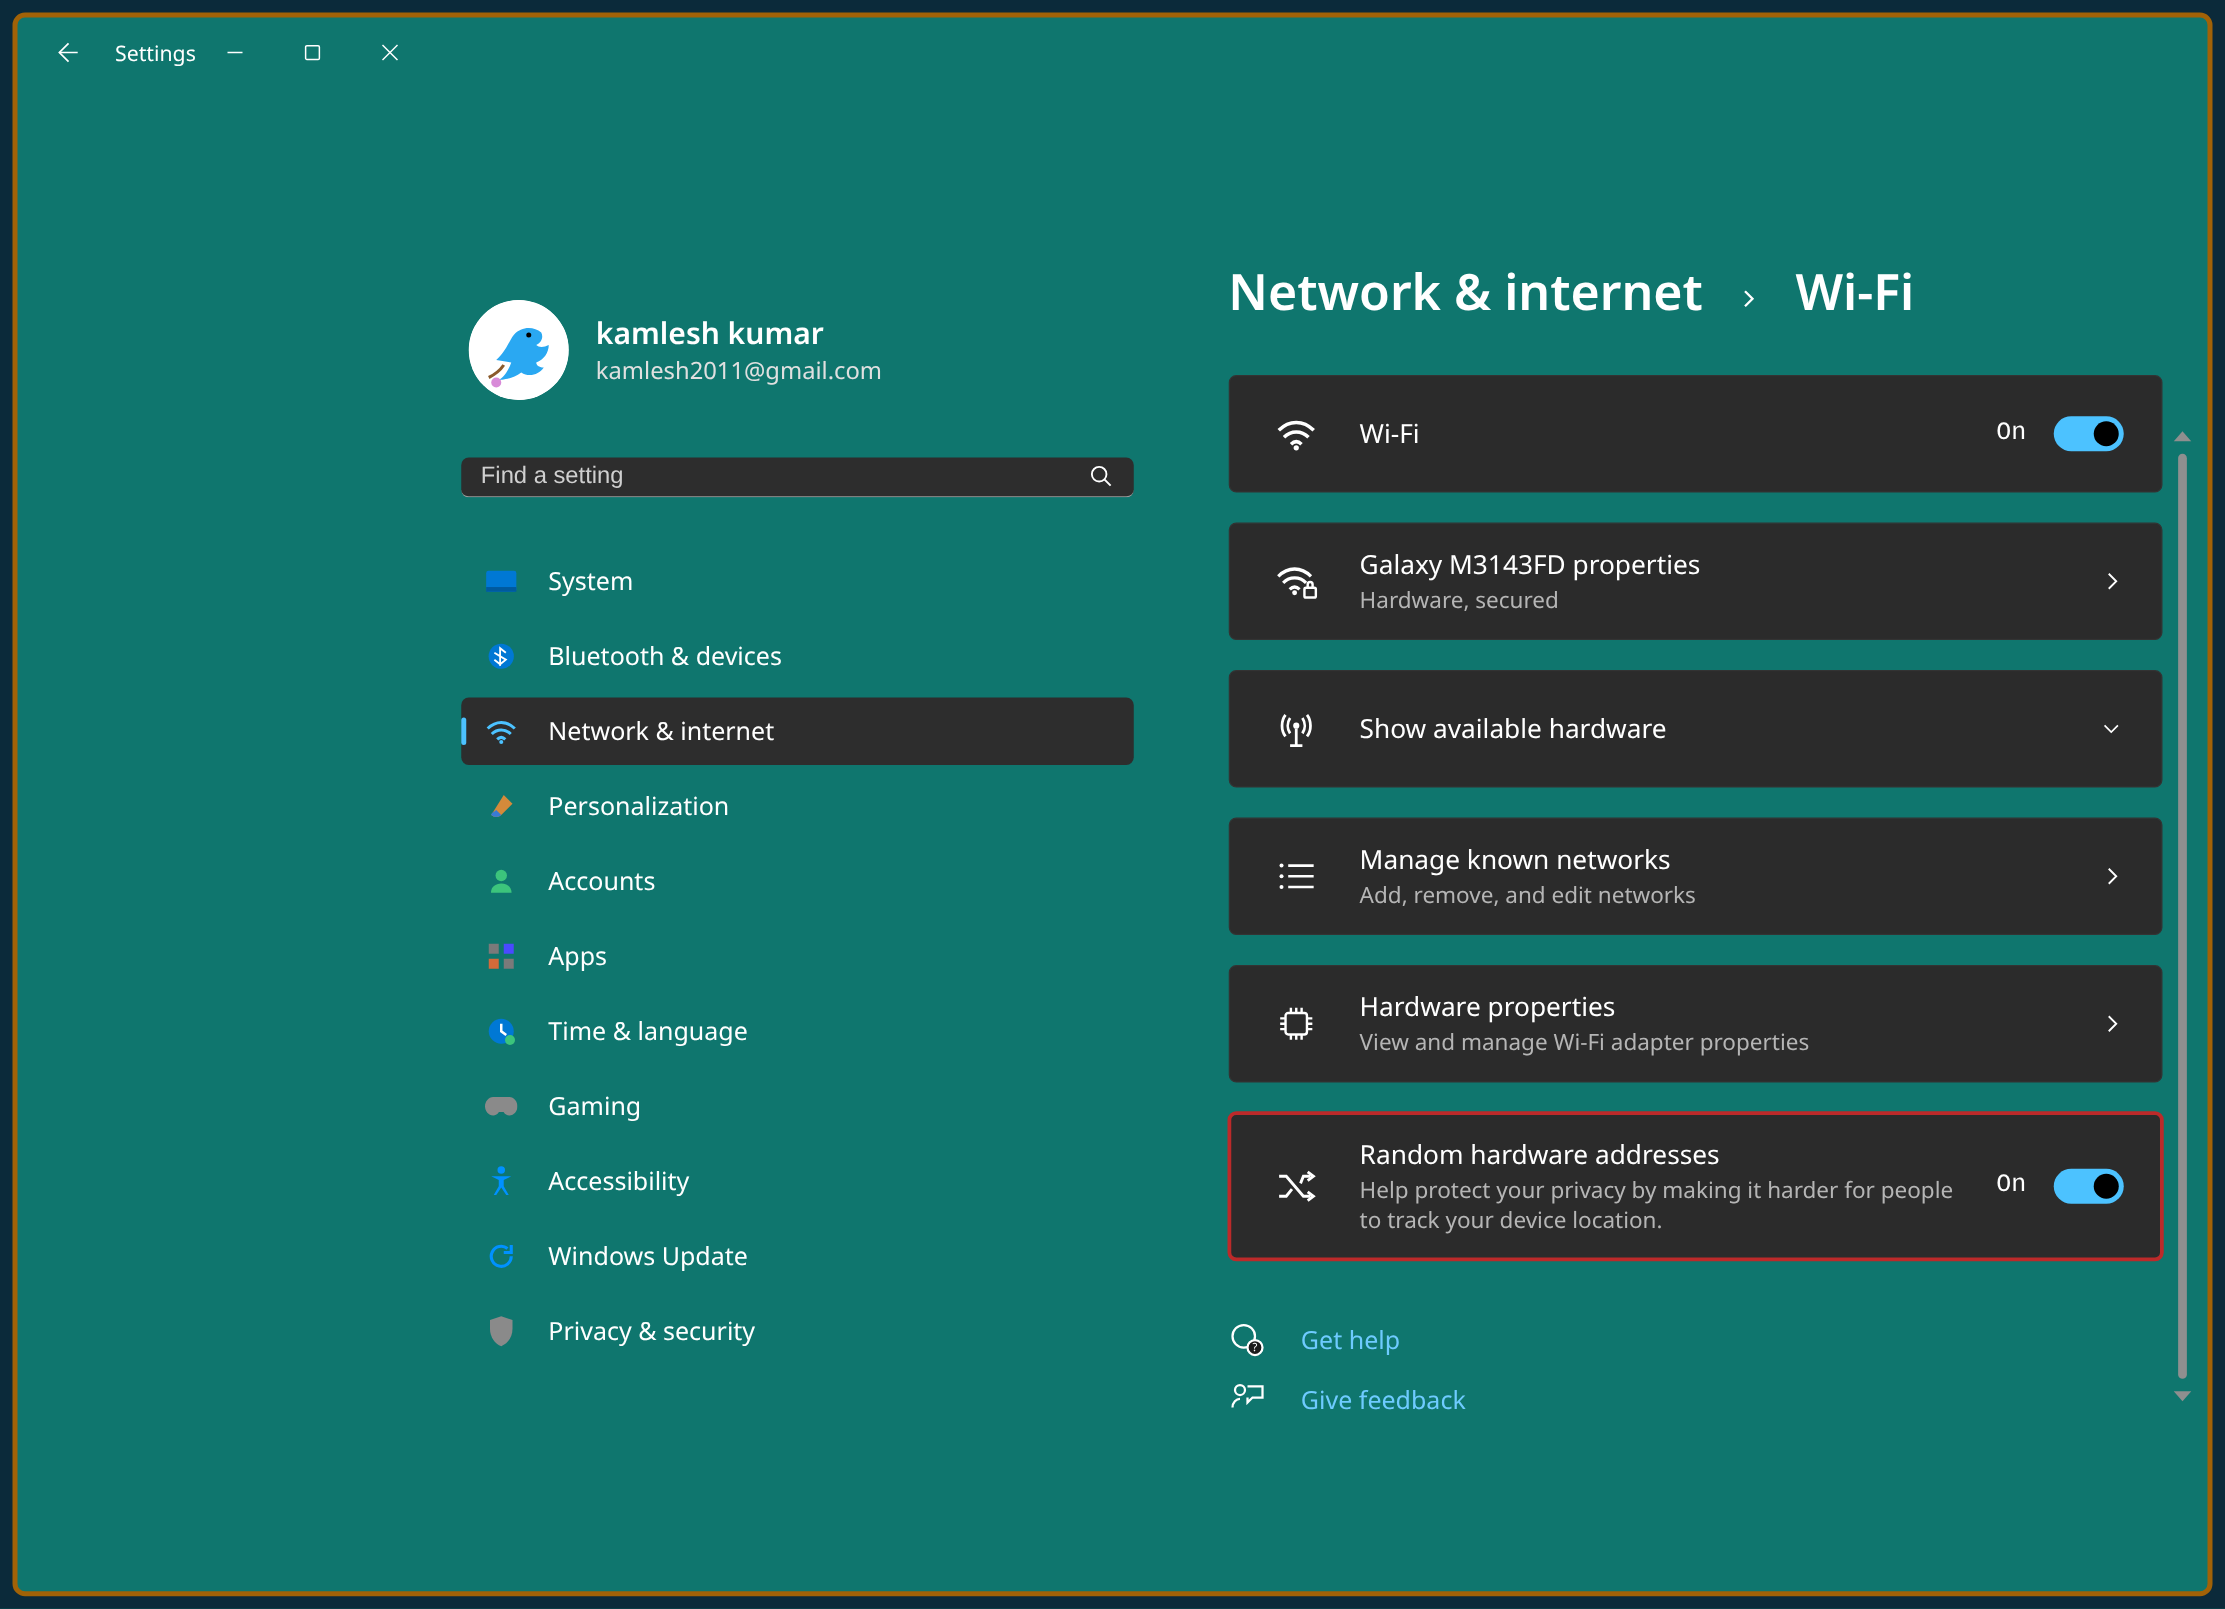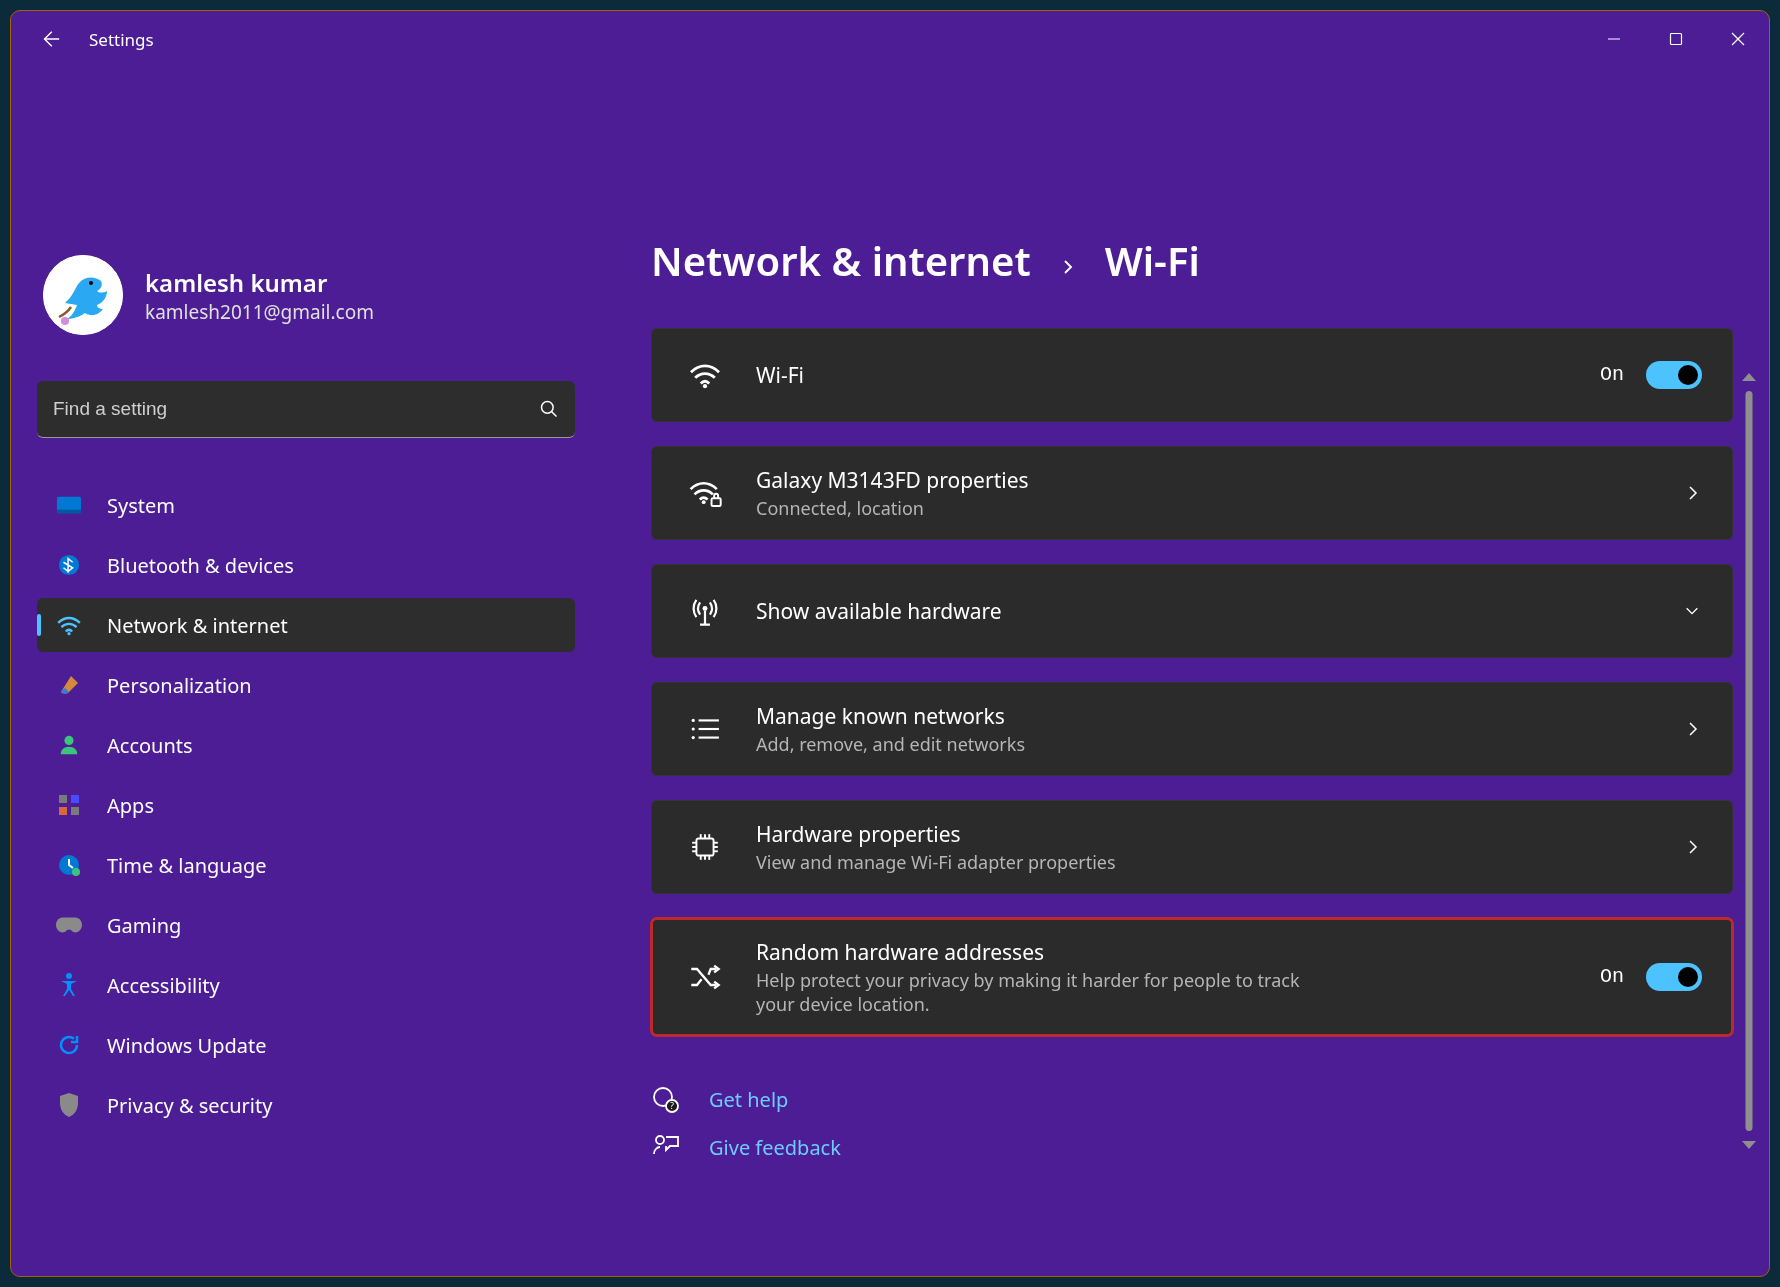--- a/index.html
+++ b/index.html
@@ -6,26 +6,26 @@
   html, body { width: 1780px; height: 1287px; overflow: hidden; }
   body {
     background: #0b2a3a;
     font-family: "Segoe UI", system-ui, sans-serif;
     color: #ffffff;
     font-size: 20px;
   }
   .window {
     position: absolute;
     top: 10px; left: 10px; right: 10px; bottom: 10px;
-    background: #4c1d95;
+    background: #0f766e;
     border-radius: 10px;
     overflow: hidden;
     display: flex;
-    flex-direction: column;
-    border: 1px solid #a16207;
+    flex-direction: row;
+    border: 4px solid #a16207;
   }
 
   
   .titlebar {
     height: 56px;
     display: flex;
     align-items: center;
     padding-left: 26px;
   }
   .titlebar .back {
@@ -67,21 +67,21 @@
     border-radius: 50%;
     background: #ffffff;
     position: relative;
     overflow: hidden;
     display:flex; align-items:center; justify-content:center;
   }
   .profile-text .name { font-size: 24px; font-weight: 600; }
   .profile-text .email { font-size: 19px; color: #e0e0e0; }
 
   .search {
-    height: 57px;
+    height: 32px;
     background: #2d2d2d;
     border: none;
     border-bottom: 1px solid #9a9a9a;
     border-radius: 6px;
     display:flex;
     align-items:center;
     padding: 0 16px;
     margin-bottom: 40px;
   }
   .search input {
@@ -440,21 +440,21 @@
                   <path d="M2 8c6-6 14-6 20 0"></path>
                   <path d="M5 12c4-4 10-4 14 0"></path>
                   <path d="M9 16c2-2 4-2 6 0"></path>
                   <circle cx="12" cy="18" r="1.5" fill="#fff" stroke="none"></circle>
                   <rect x="18" y="15" width="7" height="6" rx="1" fill="#2b2b2b" stroke="#fff" stroke-width="1.5"></rect>
                   <path d="M20 15v-2a1.5 1.5 0 0 1 3 0v2" stroke="#fff" stroke-width="1.5"></path>
                 </svg>
           </div>
           <div class="card-text">
             <div class="title">Galaxy M3143FD properties</div>
-            <div class="sub">Connected, location</div>
+            <div class="sub">Hardware, secured</div>
           </div>
           <div class="trail">
             <svg width="18" height="18" viewBox="0 0 24 24" fill="none" stroke="#ffffff" stroke-width="2">
                   <path d="M8 4l8 8-8 8"></path>
                 </svg>
           </div>
         </div>
 
         <div class="card spaced">
           <div class="card-icon">

